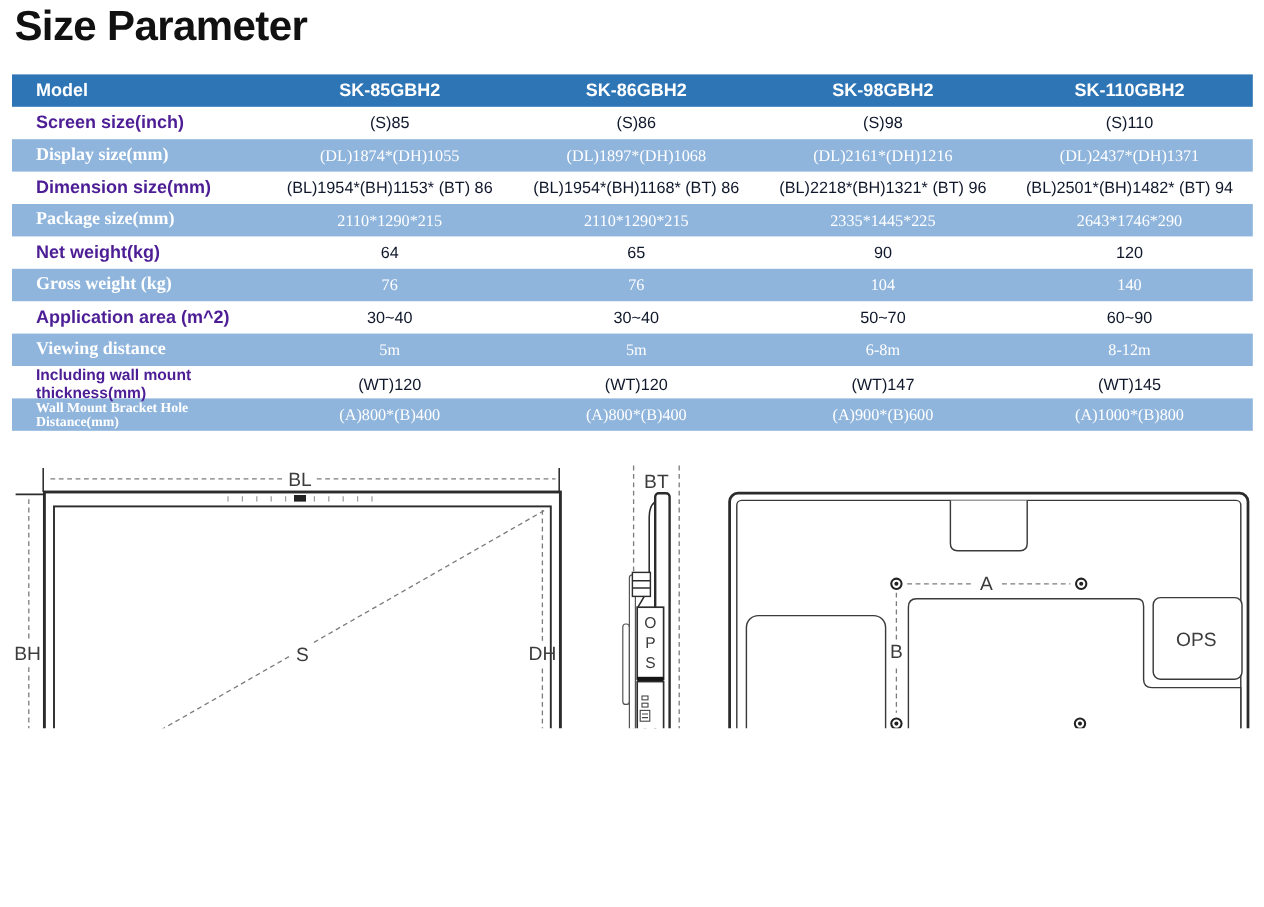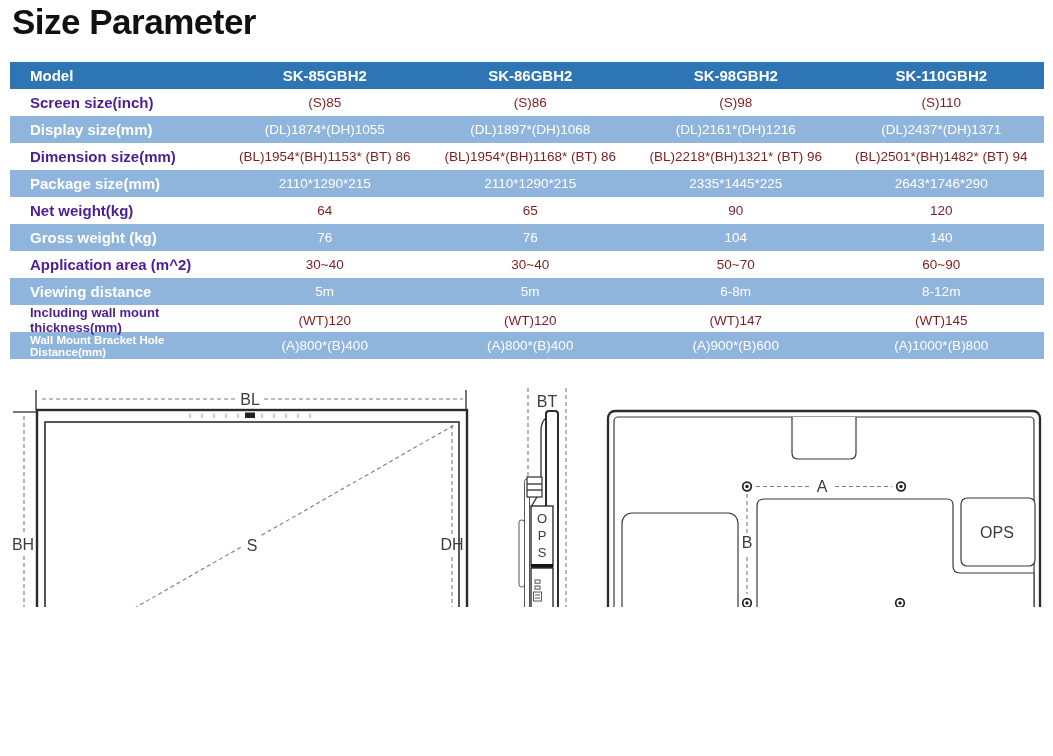--- a/index.html
+++ b/index.html
@@ -5,24 +5,24 @@
   html,body{margin:0;padding:0;background:#fff;}
   .stage{position:relative;width:1053px;height:607px;background:#fff;overflow:hidden;
          font-family:"Liberation Sans",sans-serif;color:#222;}
   .title{position:absolute;left:12px;top:2px;font-size:35px;font-weight:700;color:#111;
          letter-spacing:-0.5px;margin:0;}
   
   .spec-table{position:absolute;left:10px;top:62px;width:1034px;}
   .t-row{display:grid;grid-template-columns:212px 1fr 1fr 1fr 1fr;height:27px;}
   .t-row .c{display:flex;align-items:center;}
   .t-row .lab{padding-left:20px;font-weight:700;font-size:15px;color:#4c1d95;}
-  .t-row .val{justify-content:center;font-size:13.5px;color:#7f1d1d;}
+  .t-row .val{justify-content:center;font-size:13.5px;color:#0f172a;}
   .t-head{background:#2E75B6;}
   .t-head .lab,.t-head .val{color:#fff;font-weight:700;font-size:15px;}
-  .t-row.alt{background:#90B5DC;}
+  .t-row.alt{background:#90B5DC;font-family:Liberation Serif, serif;}
   .t-row.alt .lab,.t-row.alt .val{color:#fff;}
   .t-row.sm .lab{font-size:13px;}
   .t-row.xs .lab{font-size:11.5px;}
   
   svg{position:absolute;left:0;top:380px;}
   svg text{font-family:"Liberation Sans",sans-serif;fill:#3c3c3c;}
   .ln{stroke:#2d2d2d;stroke-width:1.3;fill:none;}
   .thick{stroke:#2b2b2b;stroke-width:2.4;fill:#fff;}
   .mid{stroke:#2d2d2d;stroke-width:1.6;fill:none;}
   .dash{stroke:#7c7c7c;stroke-width:1.1;stroke-dasharray:4 3;fill:none;}

